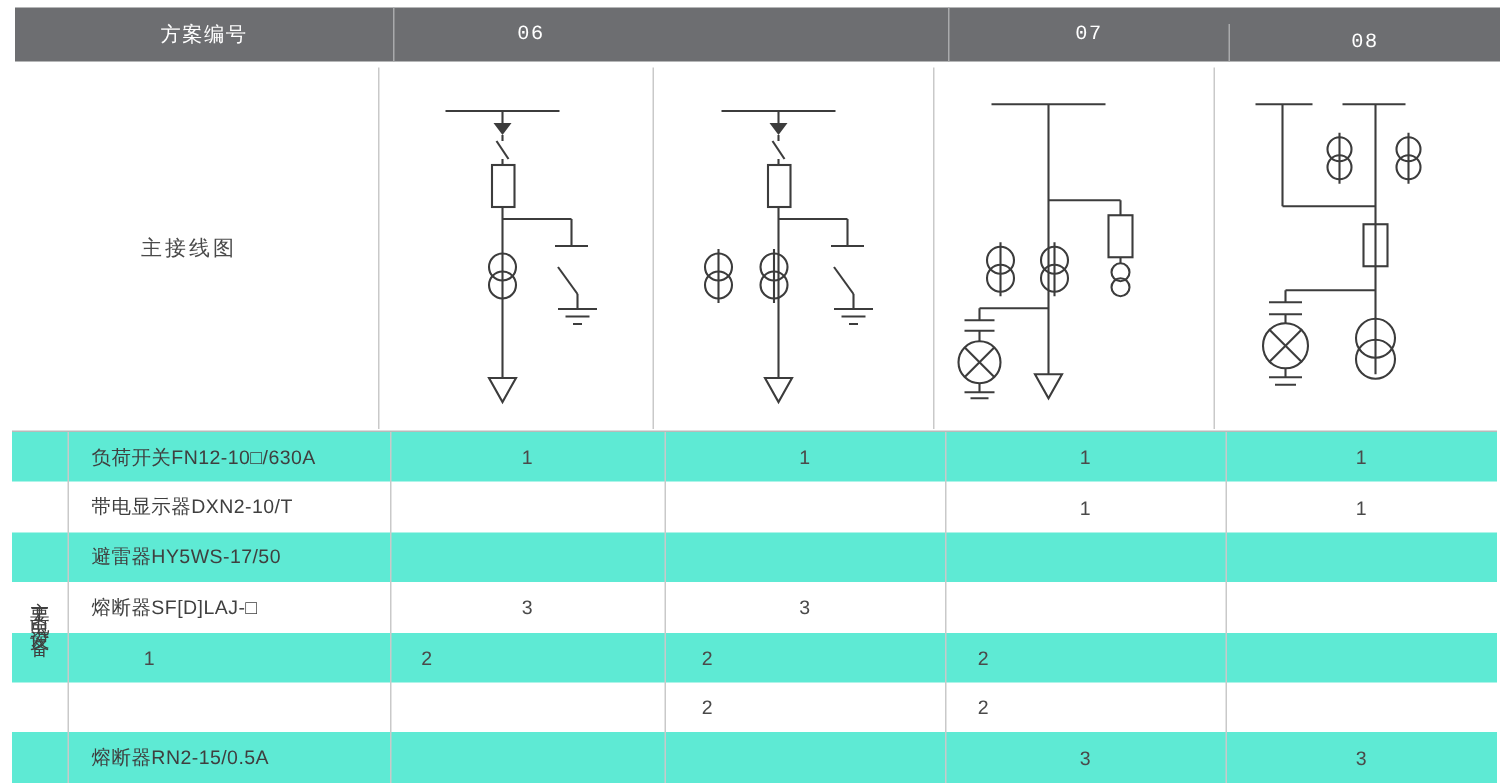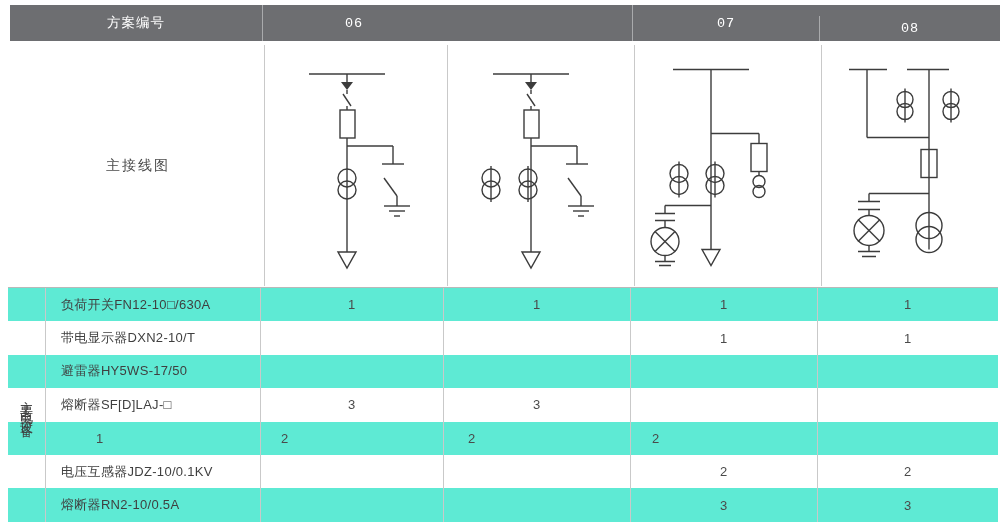--- a/index.html
+++ b/index.html
@@ -44,21 +44,21 @@
   .hcell + .hcell { border-left: 1px solid #a9aaac; }
   .hc-0 { width: 252px; }
   .hc-1 { width: 183px; }
   .hc-2 { width: 187px; margin-top: 44px; }
   .hc-3 { width: 187px; }
   .hc-4 { width: 181px; margin-top: 11px; }
 
   
   .diagram-band {
     position: absolute;
-    left: 12px;
+    left: 0;
     top: 45px;
     width: 990px;
     height: 241px;
     display: flex;
   }
   .dcell {
     position: relative;
     box-sizing: border-box;
   }
   .dcell + .dcell { border-left: 1px solid #c9c9c9; }
@@ -328,29 +328,28 @@
         </div>
 
         <div class="rowline alt">
           <div class="cell c-val cv-1">1</div>
           <div class="cell c-val cv-2">2</div>
           <div class="cell c-val cv-3">2</div>
           <div class="cell c-val cv-4">2</div>
         </div>
 
         <div class="rowline">
-          <div class="cell c-label">电压互感器JDZ-10/0.1KV</div>
           <div class="cell c-val cv-1"></div>
           <div class="cell c-val cv-2"></div>
           <div class="cell c-val cv-3">2</div>
           <div class="cell c-val cv-4">2</div>
         </div>
 
         <div class="rowline alt">
-          <div class="cell c-label">熔断器RN2-10/0.5A</div>
+          <div class="cell c-label">熔断器RN2-15/0.5A</div>
           <div class="cell c-val cv-1"></div>
           <div class="cell c-val cv-2"></div>
           <div class="cell c-val cv-3">3</div>
           <div class="cell c-val cv-4">3</div>
         </div>
 
       </div>
 
       <div class="vrule vr-a"></div>
       <div class="vrule vr-b"></div>

